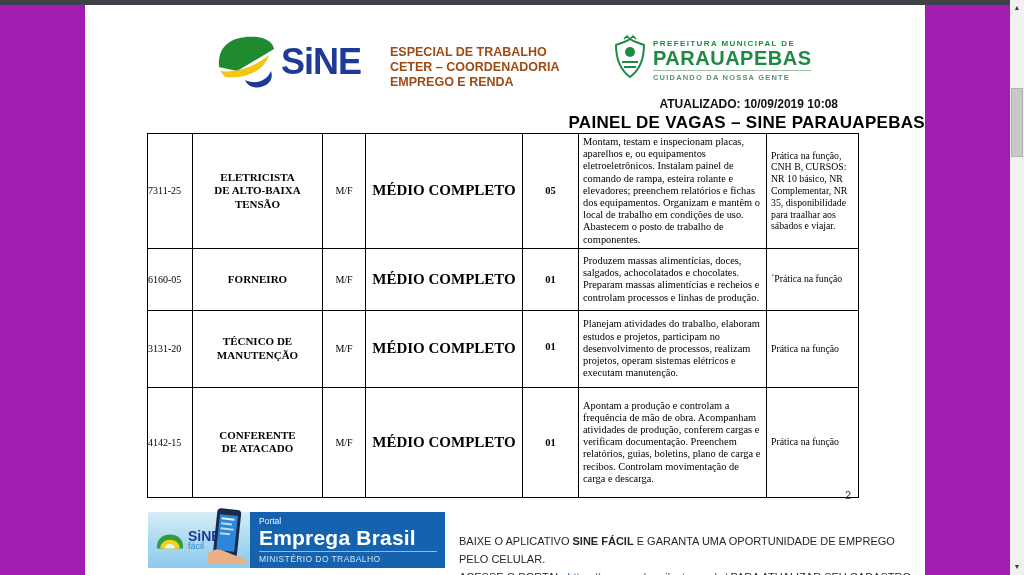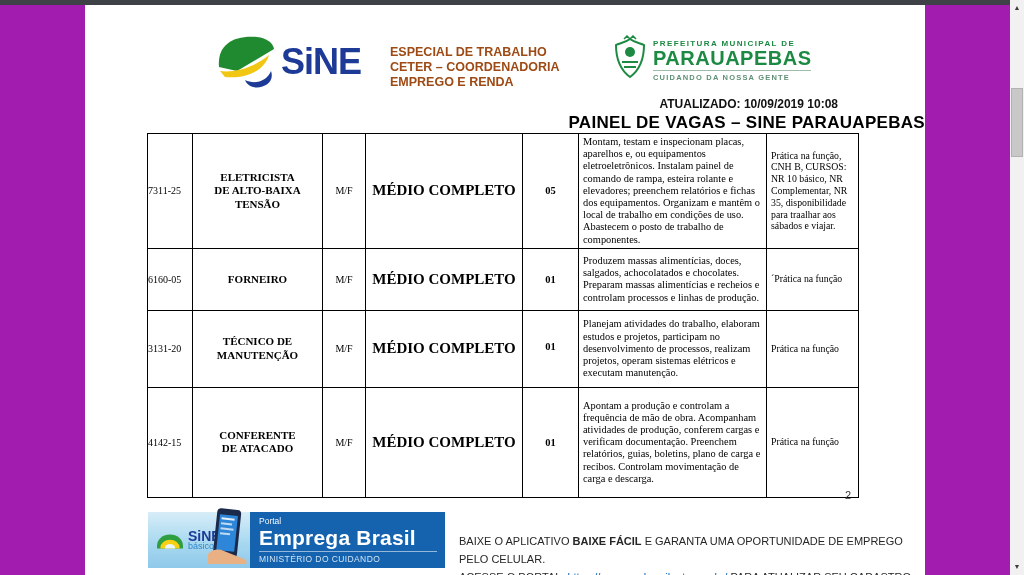--- a/index.html
+++ b/index.html
@@ -167,46 +167,46 @@
         <div class="sf-logo">
           <span>
             <svg width="30" height="26" viewBox="0 0 34 30">
               <path d="M2 24 a15 13 0 0 1 30 0 v3 h-30 Z" fill="#2f9e41"></path>
               <path d="M6 26 a11 9 0 0 1 22 0 v1 h-22 Z" fill="#f7cf13"></path>
               <path d="M11 27 a6 5 0 0 1 12 0 Z" fill="#eaf5fb"></path>
             </svg>
           </span>
           <span class="sf-text">
             <span class="sf-sine">SiNE</span>
-            <span class="sf-facil">básico</span>
+            <span class="sf-facil">fácil</span>
           </span>
         </div>
         <span class="phone">
           <svg width="42" height="56" viewBox="0 0 42 56">
             <g transform="rotate(6 21 26)">
               <rect x="9" y="1" width="24" height="48" rx="4" fill="#1b2a4a"></rect>
               <rect x="12" y="7" width="18" height="36" fill="#2e86d8"></rect>
               <rect x="14" y="10" width="13" height="2" fill="#ffffff" opacity="0.9"></rect>
               <rect x="14" y="15" width="11" height="2" fill="#ffffff" opacity="0.7"></rect>
               <rect x="14" y="20" width="13" height="2" fill="#ffffff" opacity="0.7"></rect>
               <rect x="14" y="25" width="10" height="2" fill="#ffffff" opacity="0.7"></rect>
             </g>
             <path d="M2 46 q7 -7 16 -3 l20 8 q4 2 2 5 l-38 0 Z" fill="#e8b083"></path>
           </svg>
         </span>
       </div>
       <div class="banner-right">
         <div class="portal-label">Portal</div>
         <div class="portal-name">Emprega Brasil</div>
-        <div class="ministry">MINISTÉRIO DO CUIDANDO</div>
+        <div class="ministry">MINISTÉRIO DO TRABALHO</div>
       </div>
     </div>
 
     <div class="footer-info">
-      <div><span>BAIXE O APLICATIVO </span><b>BAIXE FÁCIL</b><span> E GARANTA UMA OPORTUNIDADE DE EMPREGO PELO CELULAR.</span></div>
+      <div><span>BAIXE O APLICATIVO </span><b>SINE FÁCIL</b><span> E GARANTA UMA OPORTUNIDADE DE EMPREGO PELO CELULAR.</span></div>
       <div><span>ACESSE O PORTAL: </span><a href="#">https://empregabrasil.mte.gov.br/</a><span> PARA ATUALIZAR SEU CADASTRO NO SINE.</span></div>
     </div>
 
   </div>
 
   <div class="scrollbar">
     <div class="sb-arrow sb-up">▲</div>
     <div class="sb-thumb"></div>
     <div class="sb-arrow sb-down">▼</div>
   </div>

